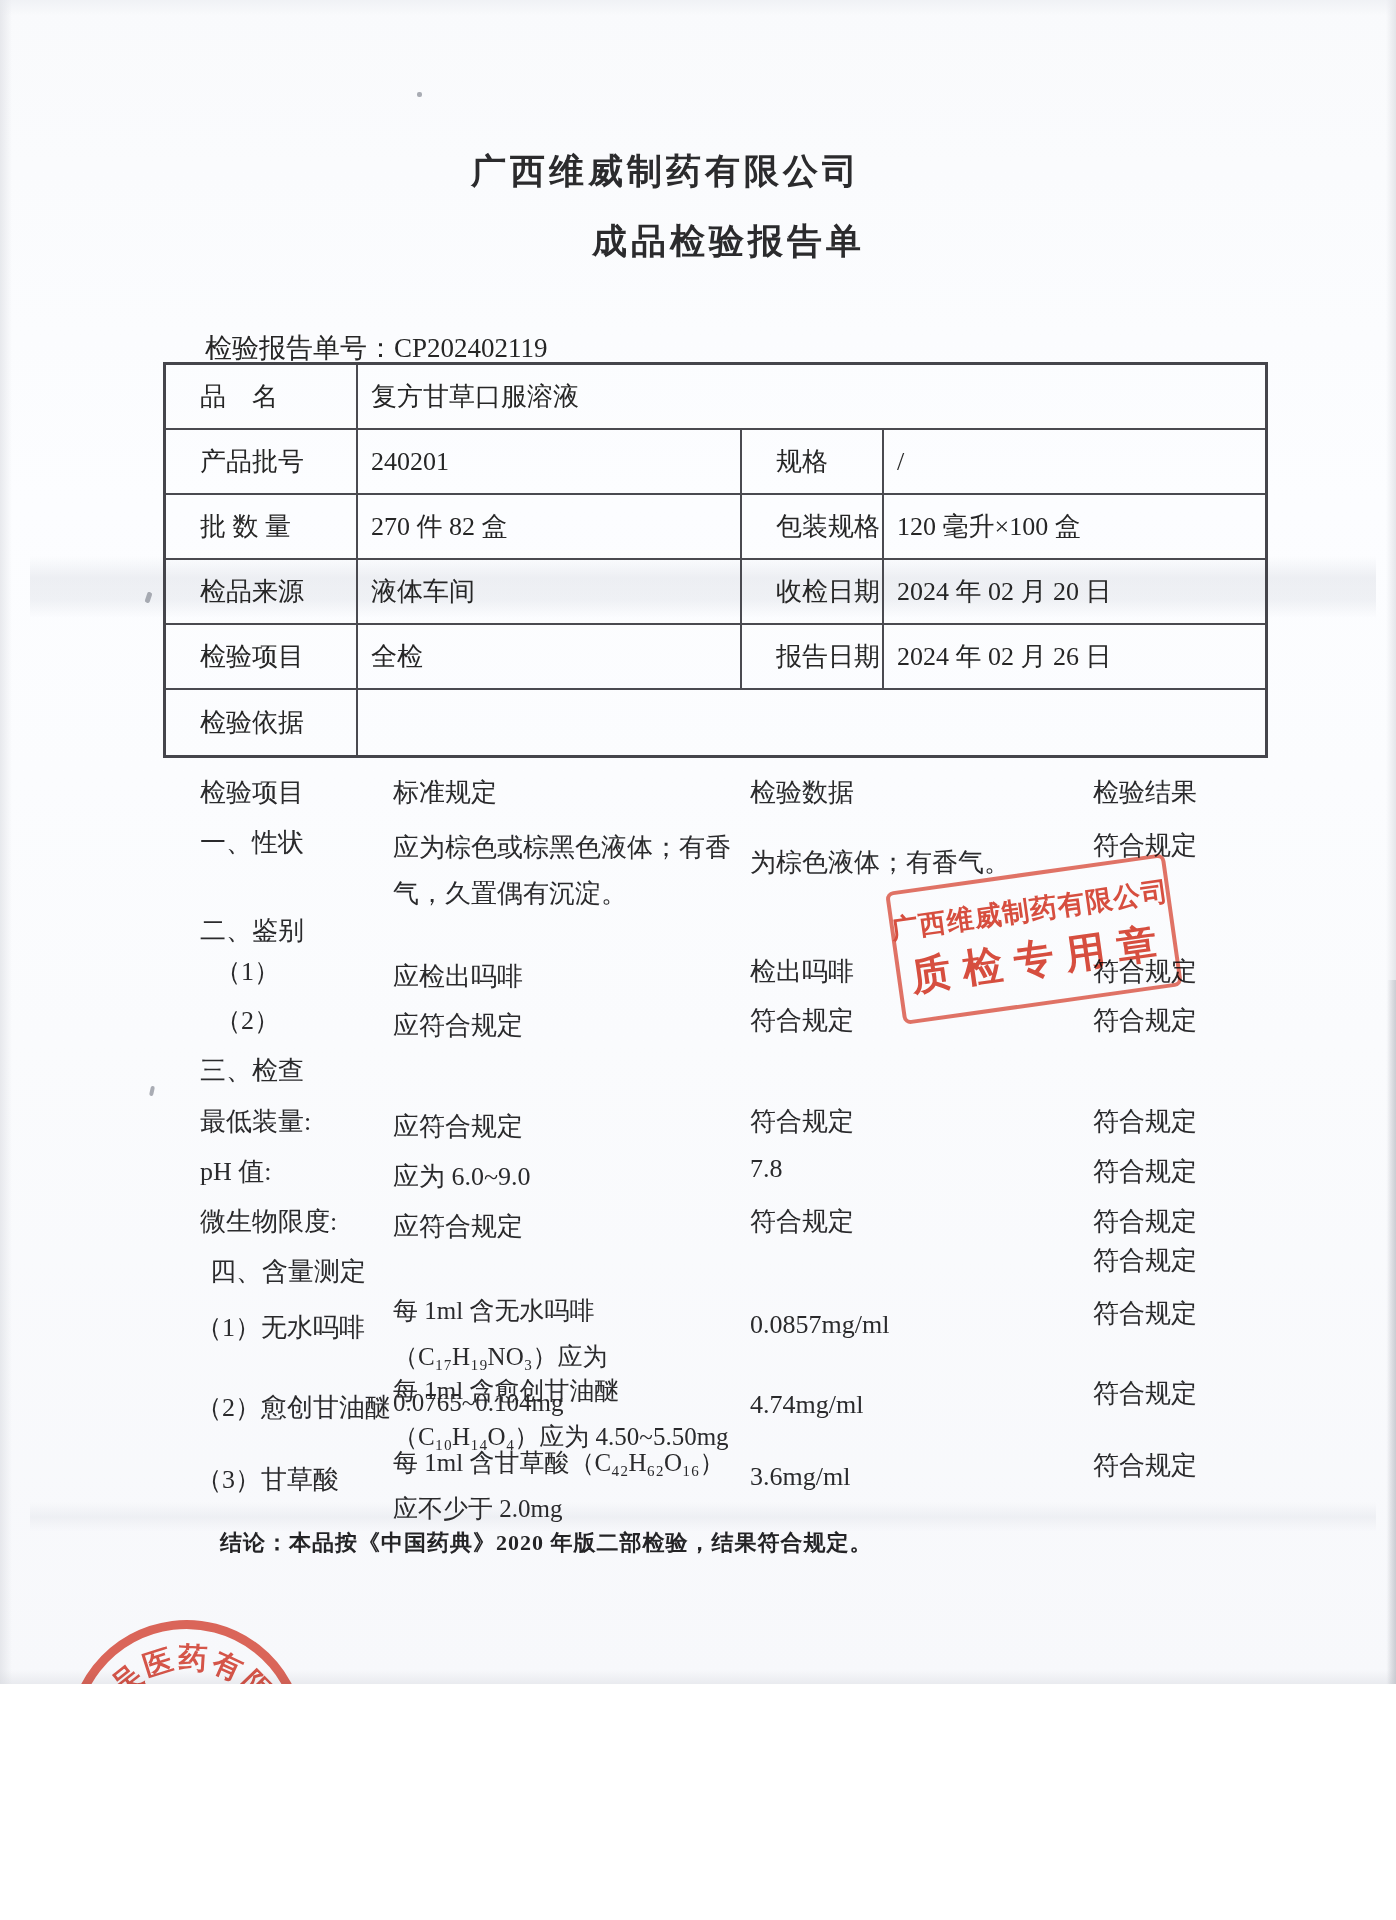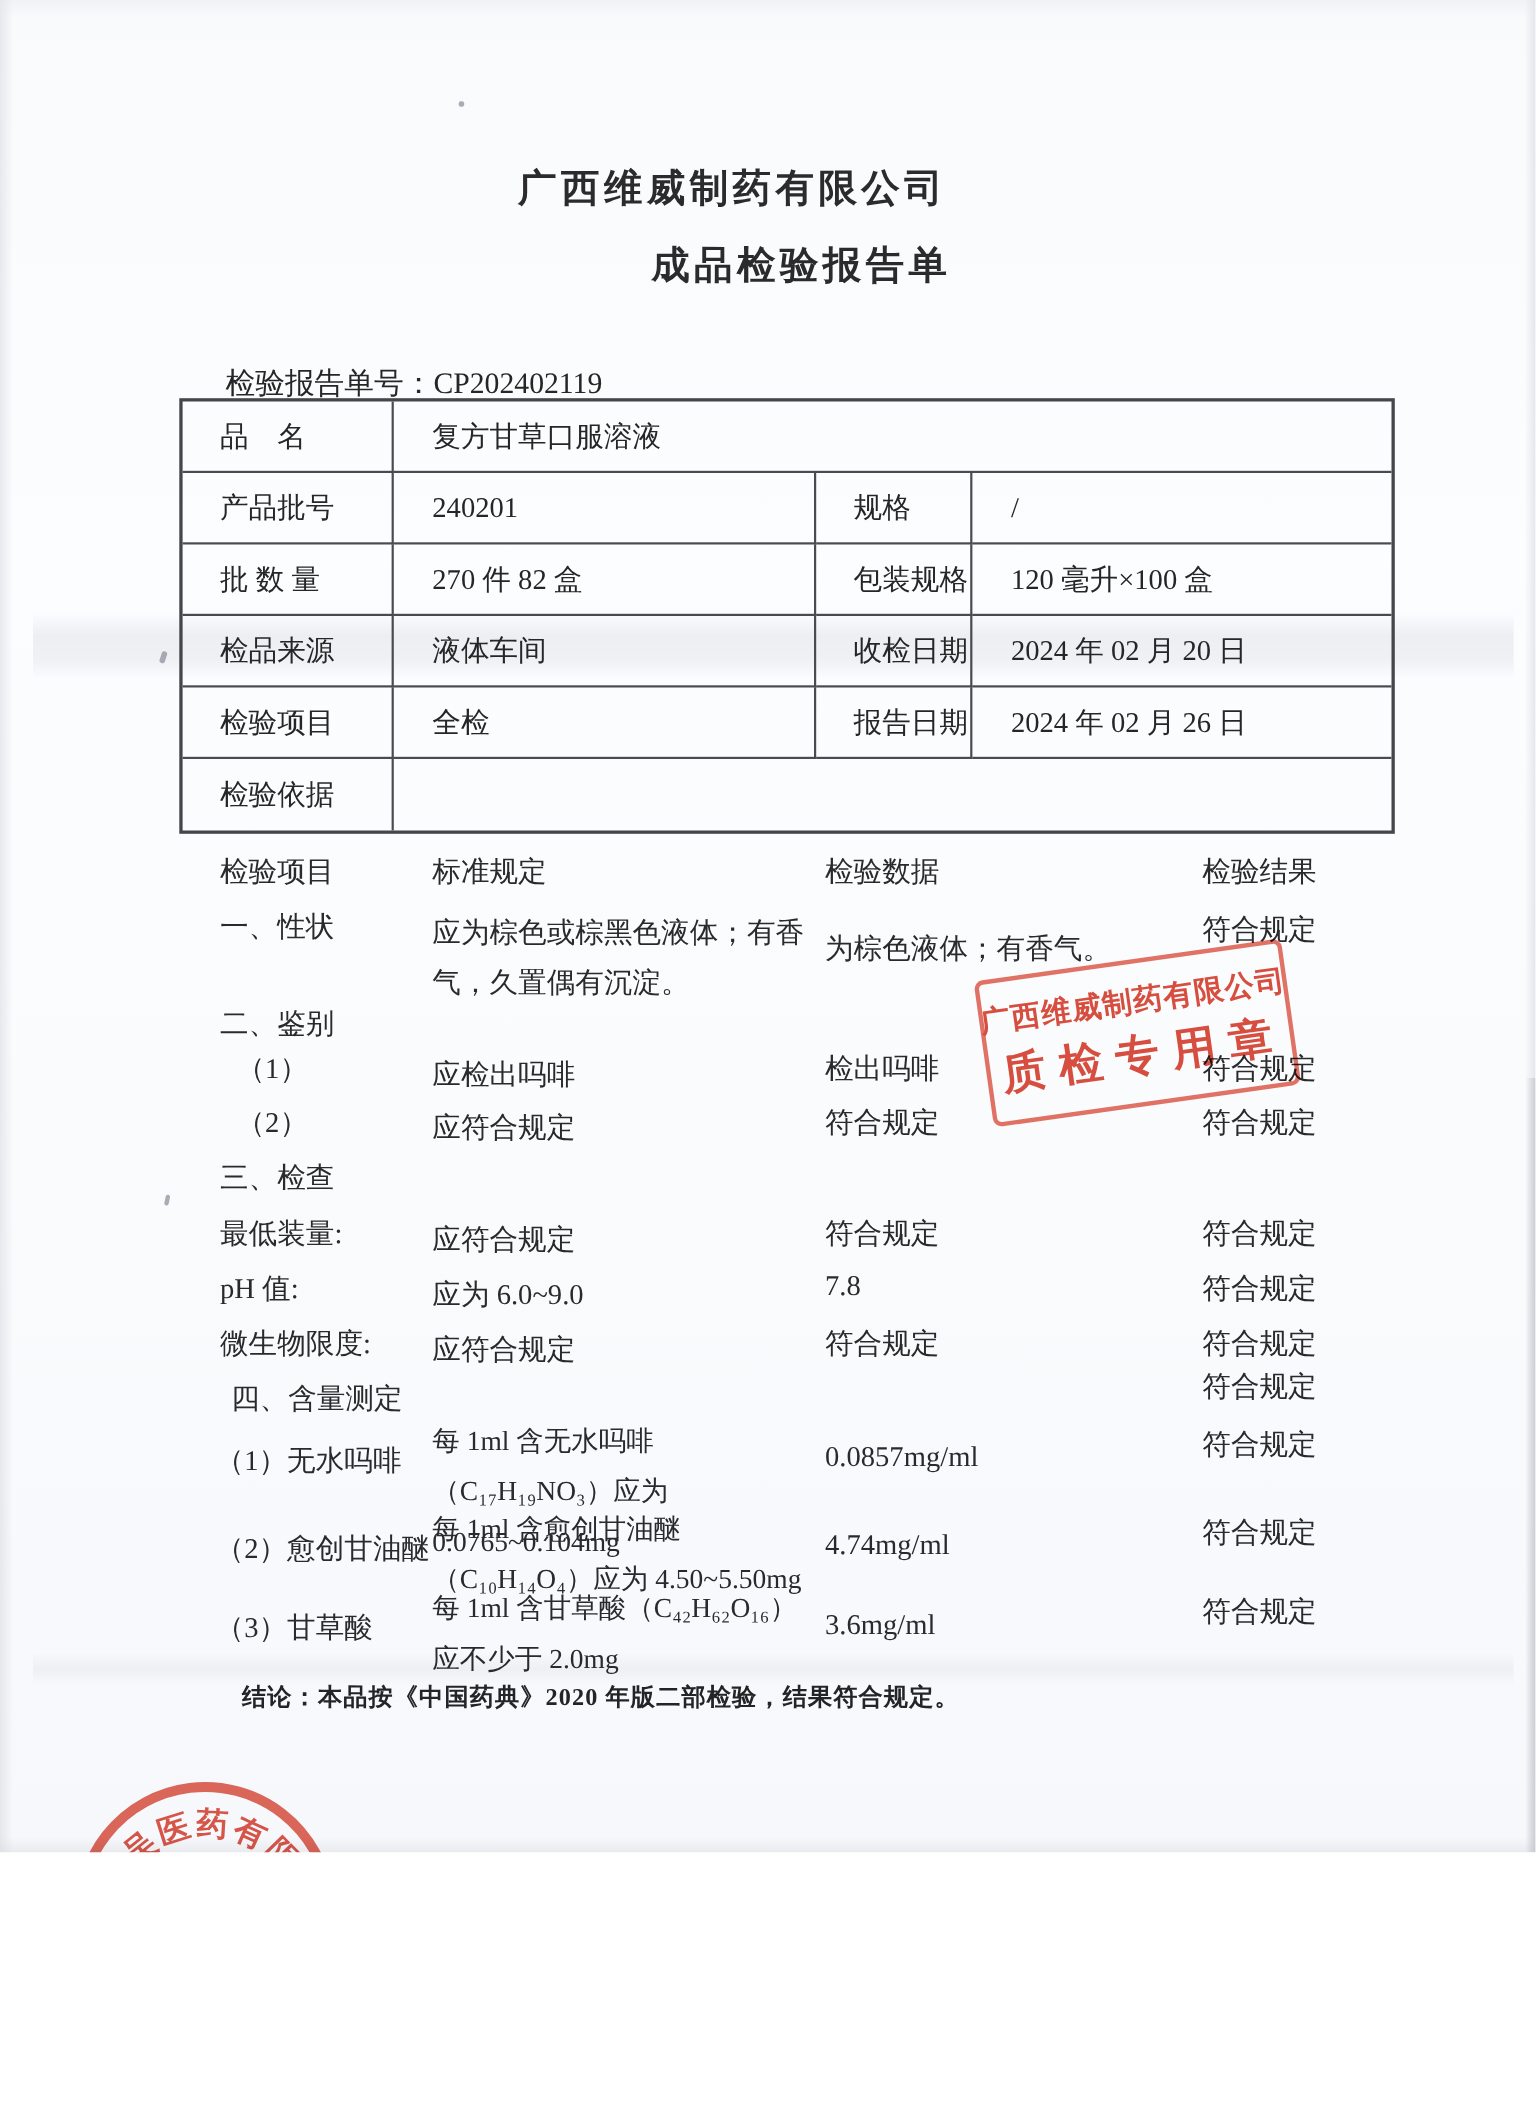--- a/index.html
+++ b/index.html
@@ -31,21 +31,21 @@
     border:3px solid #45454b;box-sizing:content-box;
     display:grid;grid-template-columns:192px 384px 142px 381px;
     background:transparent;font-size:26px;
   }
   .cell{height:65px;display:flex;align-items:center;box-sizing:border-box;
         border-bottom:2px solid #4a4a50;border-right:2px solid #4a4a50;
         padding-left:34px;white-space:nowrap;overflow:visible;}
   .cell.noR{border-right:none;}
   .cell.noB{border-bottom:none;}
   .cell.span3{grid-column:span 3;}
-  .cell.val{padding-left:35px;}
+  .cell.val{padding-left:13px;}
   
   .rcell{position:absolute;font-size:26px;white-space:nowrap;color:#2a2a2c;}
   .c-item{left:200px;}
   .c-std{left:393px;width:352px;white-space:normal;line-height:46px;}
   .c-data{left:750px;}
   .c-res{left:1093px;}
   .hdr .rcell{font-size:26px;}
   .sub .c-item{left:215px;}
   .tall .c-std{font-size:25px;width:356px;line-height:46px;}
   .tall .c-item{top:22px;}

